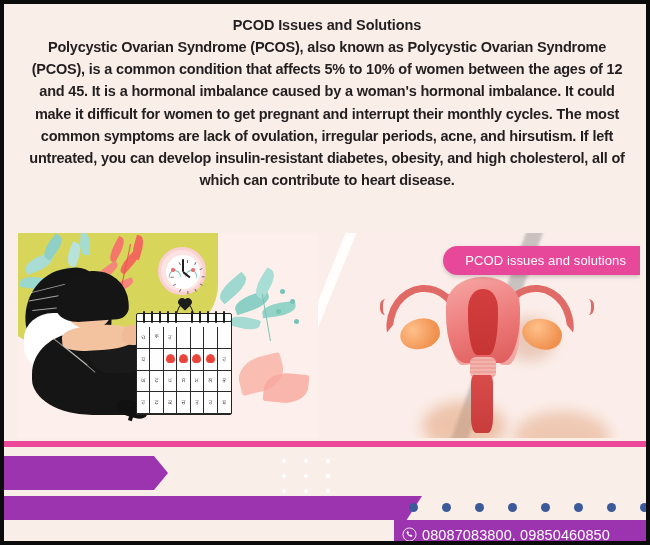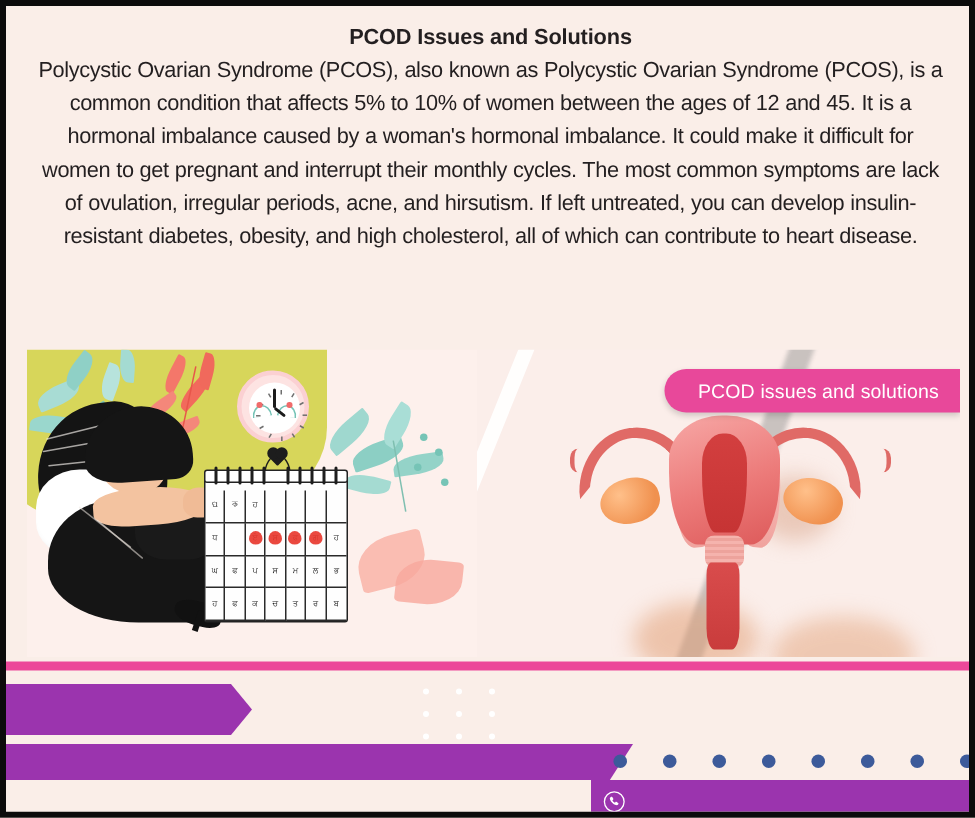--- a/index.html
+++ b/index.html
@@ -31,21 +31,21 @@
     color: #231f20;
   }
   .poster-title {
     font-size: 14.5px;
     font-weight: 700;
     line-height: 22px;
     letter-spacing: -0.1px;
   }
   .poster-body {
     font-size: 14.5px;
-    font-weight: 400;
+    font-weight: 700;
     line-height: 22.2px;
     letter-spacing: -0.25px;
     word-spacing: 0.2px;
   }
 
   
   .illustration {
     position: absolute;
     left: 14px;
     top: 229px;
@@ -725,15 +725,16 @@
     <span></span>
     <span></span>
     <span></span>
   </div>
 
   <div class="phone-band">
     <svg class="phone-icon" viewBox="0 0 24 24">
       <circle cx="12" cy="12" r="10.5" fill="none" stroke="#ffffff" stroke-width="1.4"></circle>
       <path d="M8.4 6.8c.5-.4 1.2-.3 1.5.2l1 1.5c.3.5.2 1.1-.2 1.4l-.7.5c.5 1.2 1.5 2.2 2.7 2.7l.5-.7c.3-.4.9-.5 1.4-.2l1.5 1c.5.3.6 1 .2 1.5-.6.8-1.7 1.2-2.7.8-2.9-1-5.2-3.3-6.2-6.2-.3-1 .1-2 .9-2.5z" fill="#ffffff"></path>
     </svg>
+    <span class="phone-text">08087083800, 09850460850</span>
   </div>
 
 </div>
 
 </body></html>

